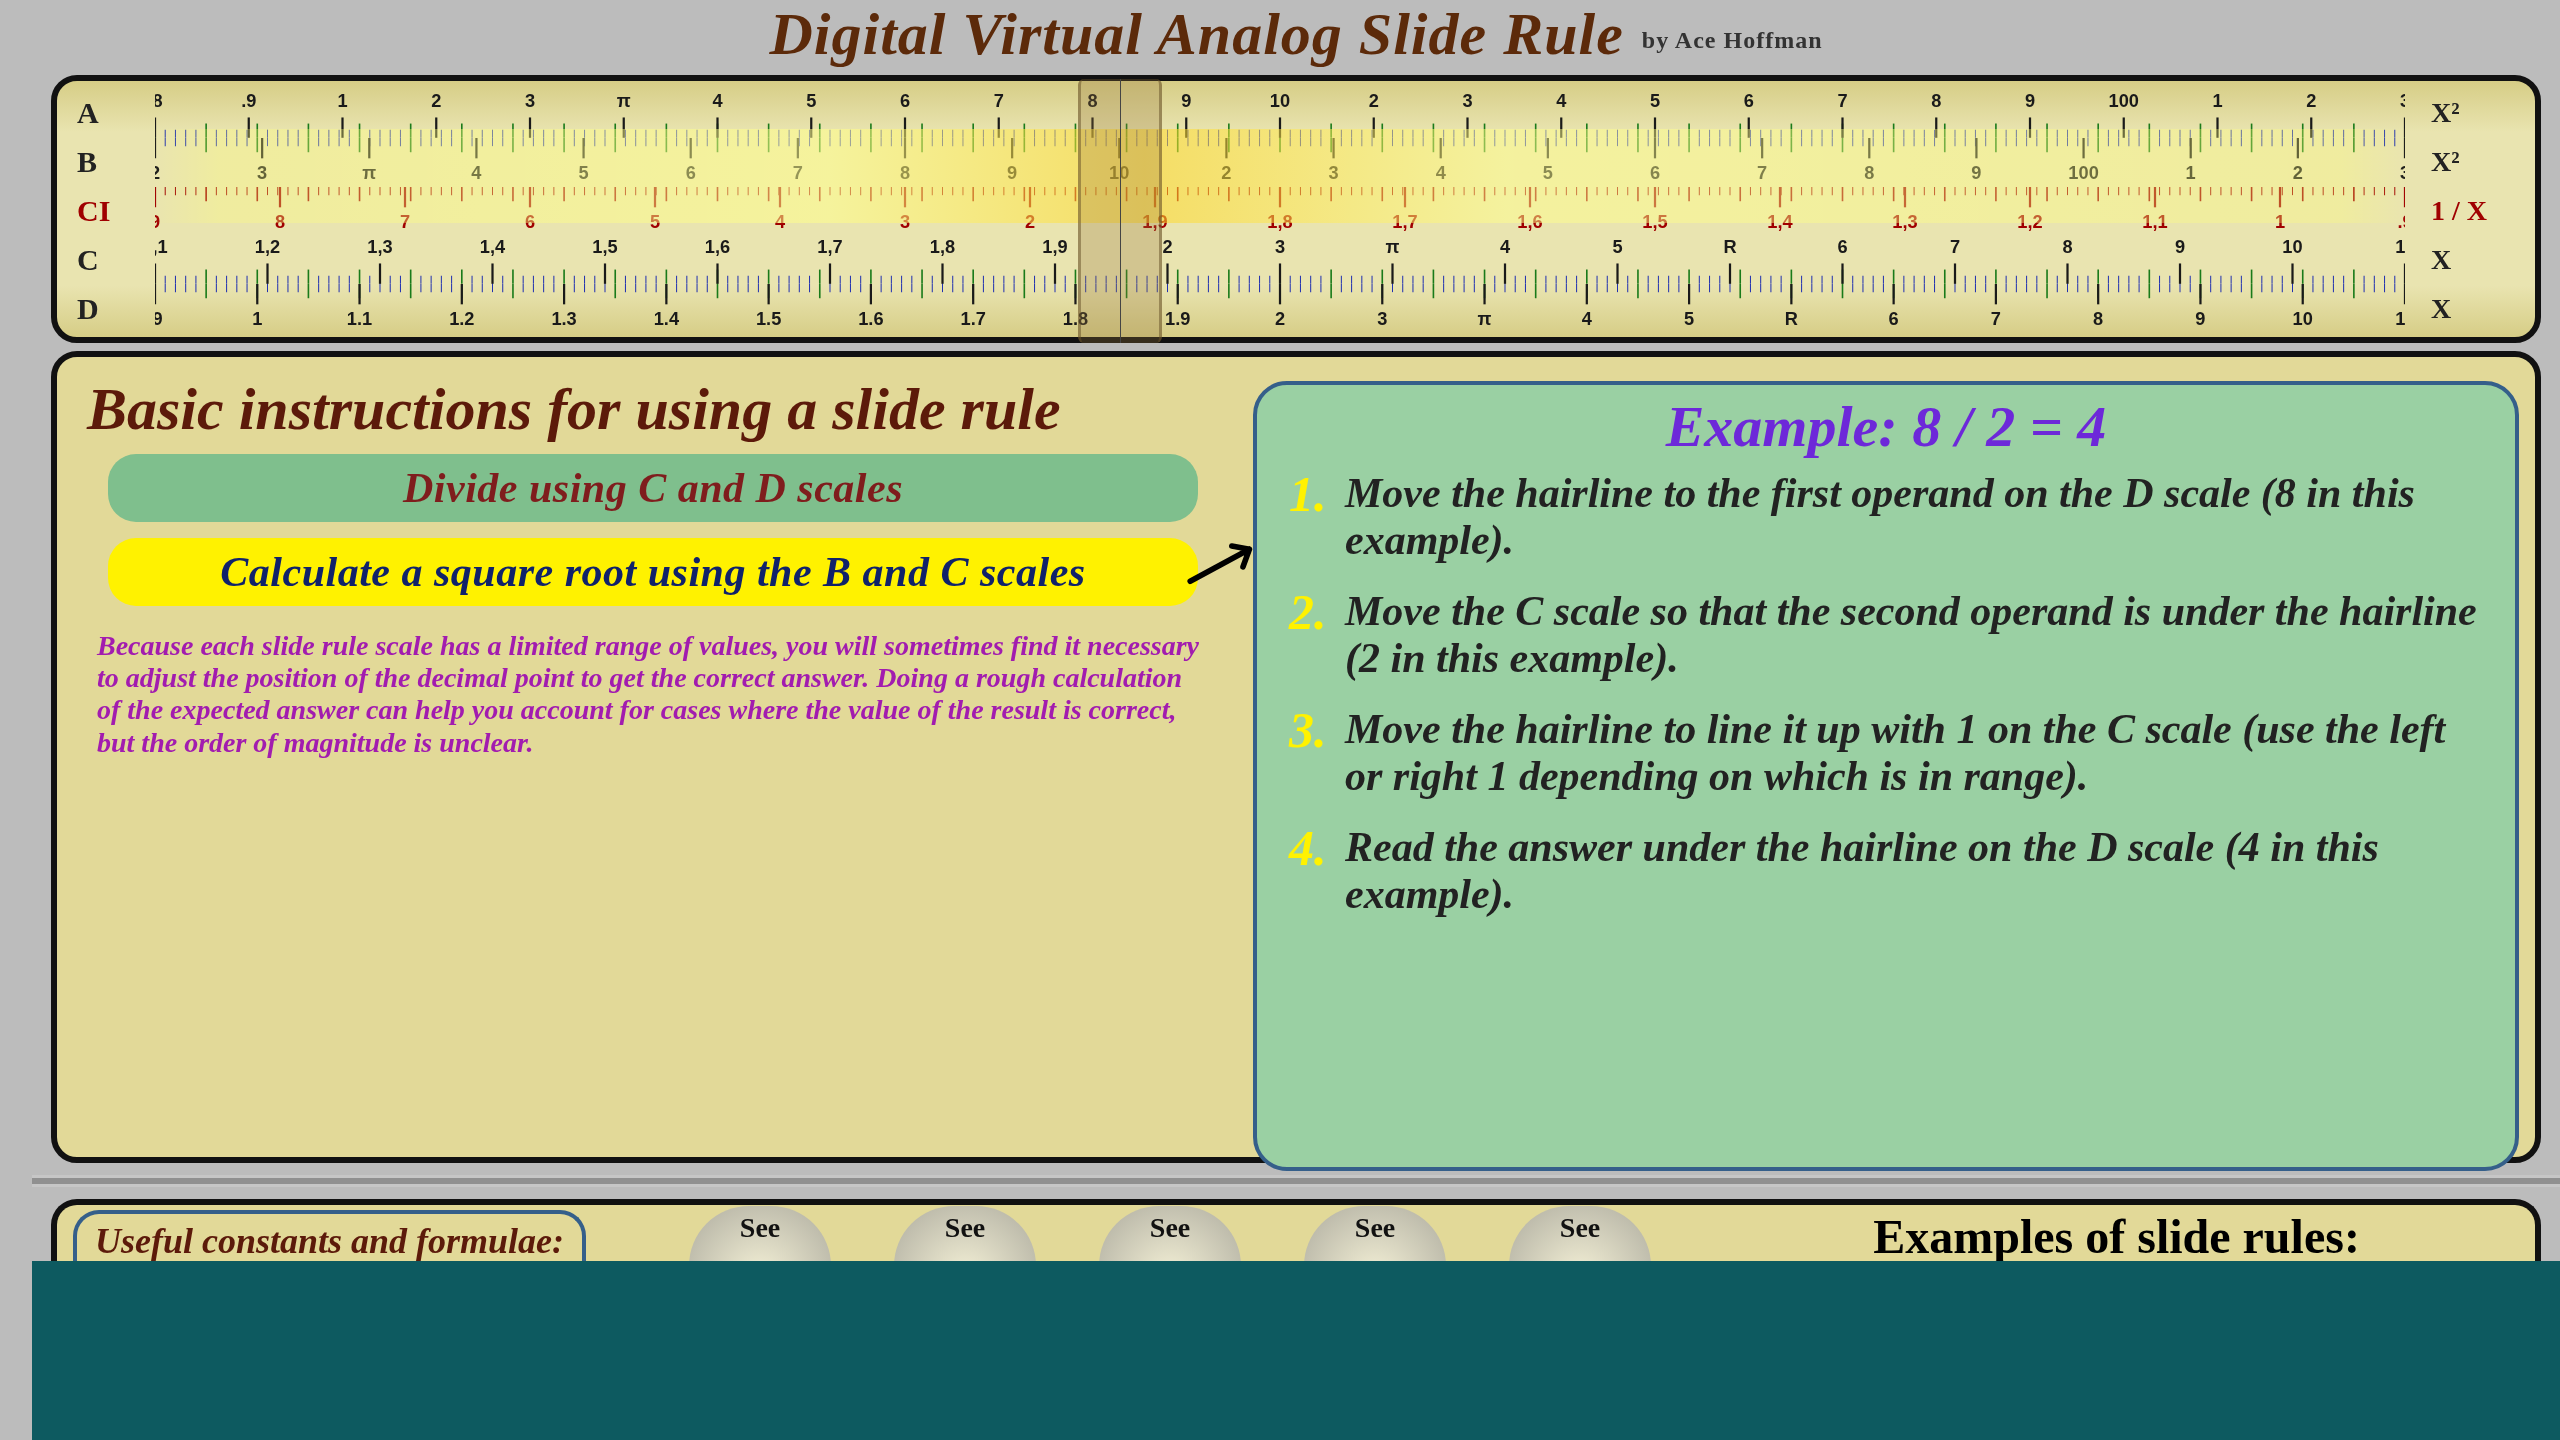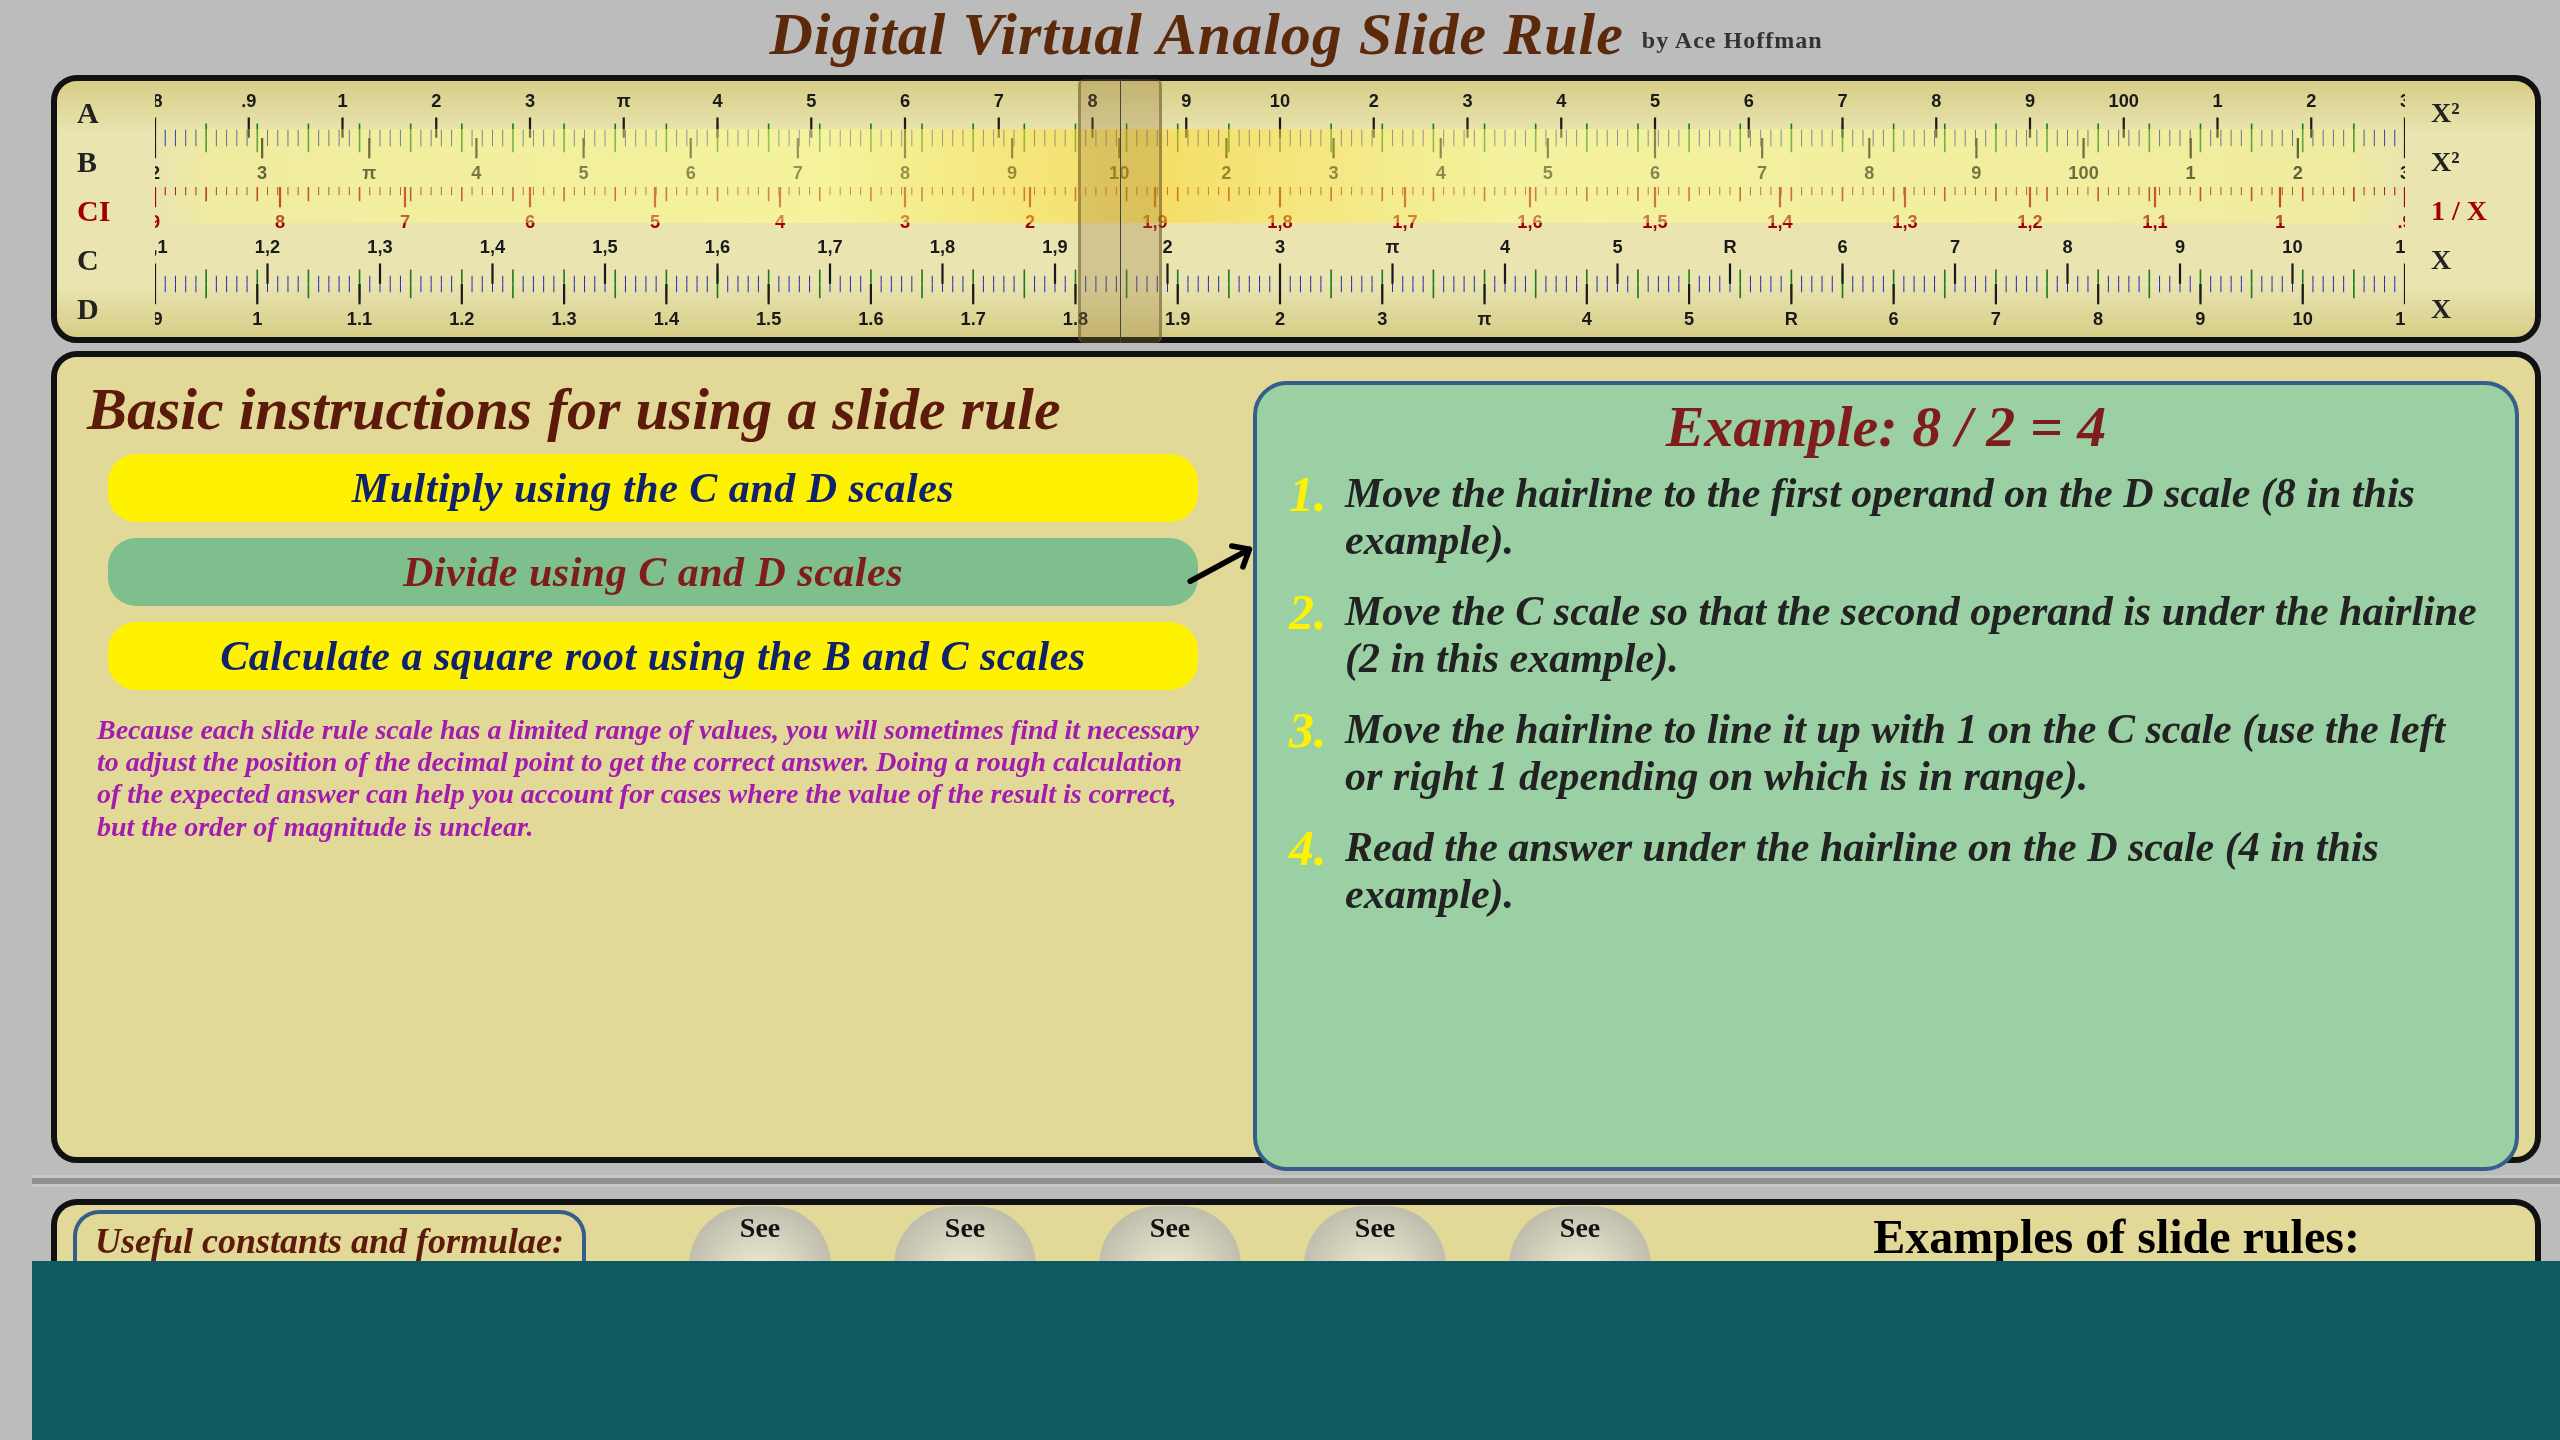--- a/index.html
+++ b/index.html
@@ -157,21 +157,21 @@
     border: 4px solid #355f8a;
     border-radius: 34px;
     width: 100%;
     height: 790px;
     padding: 8px 32px 16px 32px;
   }
   .example-title {
     text-align:center;
     font-style: italic;
     font-weight: bold;
-    color: #7f1d1d;
+    color: #6d28d9;
     font-size: 58px;
     margin-bottom: 10px;
   }
   .step {
     display:flex;
     margin-bottom: 24px;
     font-style: italic;
     font-weight: bold;
     font-size: 42px;
     color: #222;
@@ -1621,21 +1621,20 @@
     <span>X²</span>
     <span class="ci-label">1 / X</span>
     <span>X</span>
     <span>X</span>
   </div>
 </div>
 
 <div class="content">
   <div class="left-col">
     <div class="section-title">Basic instructions for using a slide rule</div>
-    <div class="op-btn">Multiply using the C and D scales</div>
     <div class="op-btn selected">Divide using C and D scales</div>
     <div class="op-btn">Calculate a square root using the B and C scales</div>
     <div class="op-note">Because each slide rule scale has a limited range of values, you will sometimes find it necessary to adjust the position of the decimal point to get the correct answer. Doing a rough calculation of the expected answer can help you account for cases where the value of the result is correct, but the order of magnitude is unclear.</div>
   </div>
   <div class="right-panel">
     <svg class="arrow-svg" viewBox="0 0 100 60">
       <path d="M4 54 L78 14 M78 14 L56 10 M78 14 L70 36" stroke="#000" stroke-width="7" fill="none" stroke-linecap="round"></path>
     </svg>
     <div class="example-box">
       <div class="example-title">Example: 8 / 2 = 4</div>

